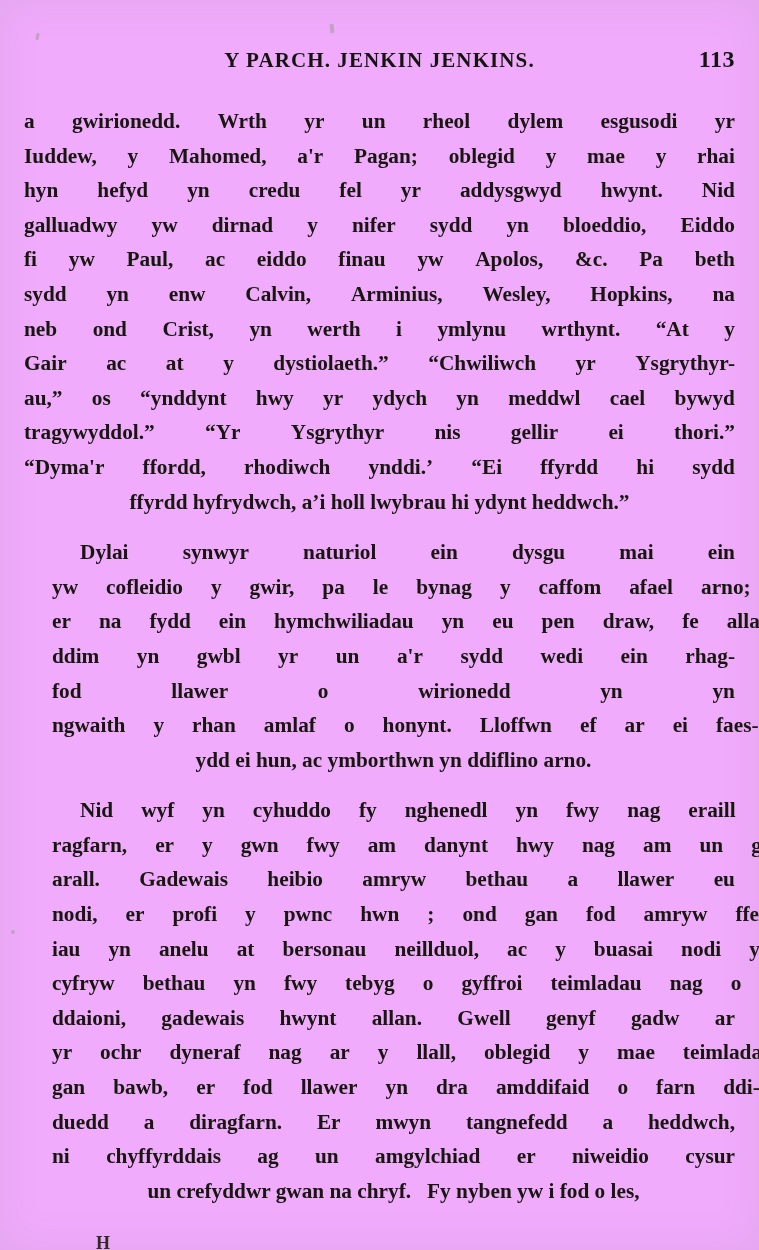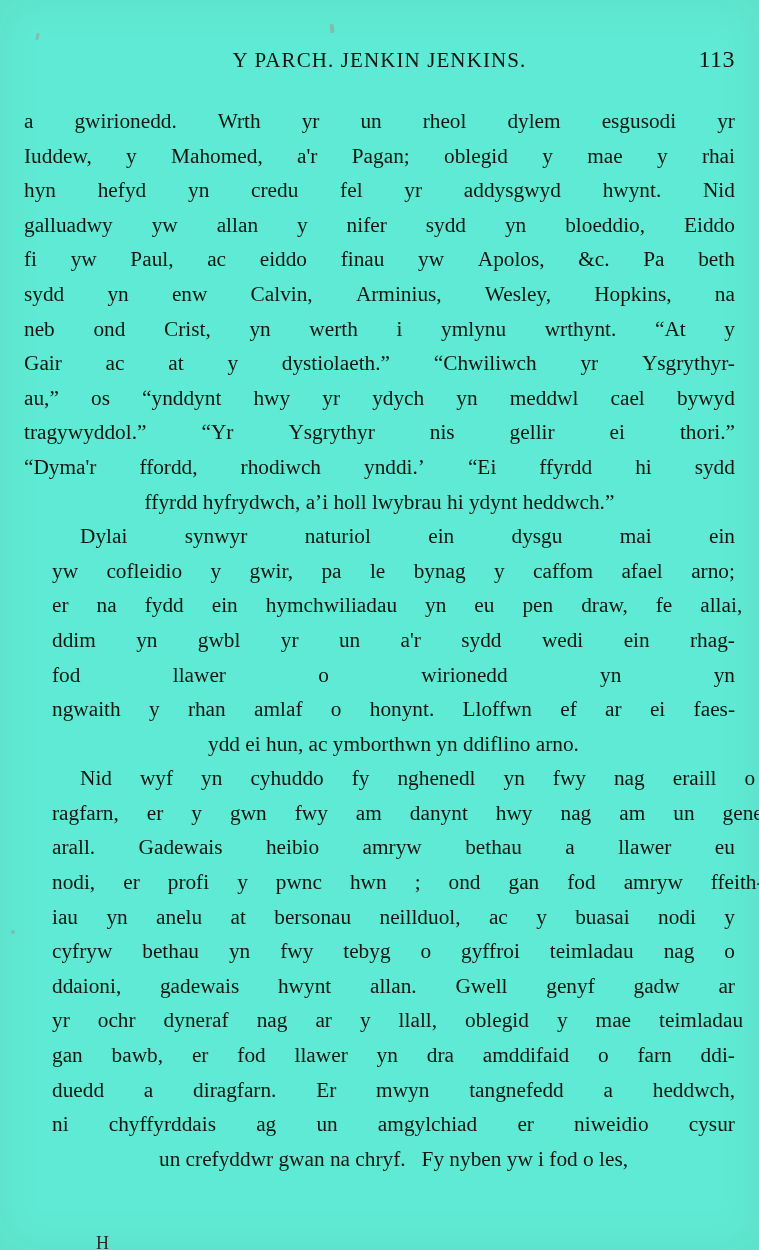--- a/index.html
+++ b/index.html
@@ -11,22 +11,23 @@
     width: 759px;
     height: 1250px;
     position: relative;
     font-family: "Liberation Serif", serif;
     color: #1a1a1a;
     overflow: hidden;
   }
   .page {
     position: absolute;
     inset: 0;
-    background: #5eead4;
+    background: #f0abfc;
     padding: 8px;
+    font-weight: bold;
   }
   .speck {
     position: absolute;
     background: #9a9a90;
     border-radius: 50%;
     opacity: .55;
   }
   .speck-a { left: 36px; top: 33px; width: 3px; height: 7px; border-radius: 1px; transform: rotate(12deg); }
   .speck-b { left: 330px; top: 24px; width: 4px; height: 9px; border-radius: 1px; transform: rotate(-6deg); }
   .speck-c { left: 11px; top: 930px; width: 4px; height: 4px; }
@@ -67,21 +68,21 @@
     font-size: 21.3px;
     line-height: 34.6px;
     color: #17170f;
     text-align: justify;
   }
   .para {
     margin: 0;
     text-indent: 0;
   }
   .para + .para {
-    margin-top: 0;
+    margin-top: 16px;
   }
   .indent {
     text-indent: 28px;
   }
   .ln {
     display: block;
     white-space: nowrap;
   }
   
   .just {
@@ -153,21 +154,21 @@
           <span>credu</span>
           <span>fel</span>
           <span>yr</span>
           <span>addysgwyd</span>
           <span>hwynt.</span>
           <span>Nid</span>
         </div>
         <div class="ln just">
           <span>galluadwy</span>
           <span>yw</span>
-          <span>allan</span>
+          <span>dirnad</span>
           <span>y</span>
           <span>nifer</span>
           <span>sydd</span>
           <span>yn</span>
           <span>bloeddio,</span>
           <span>Eiddo</span>
         </div>
         <div class="ln just">
           <span>fi</span>
           <span>yw</span>

